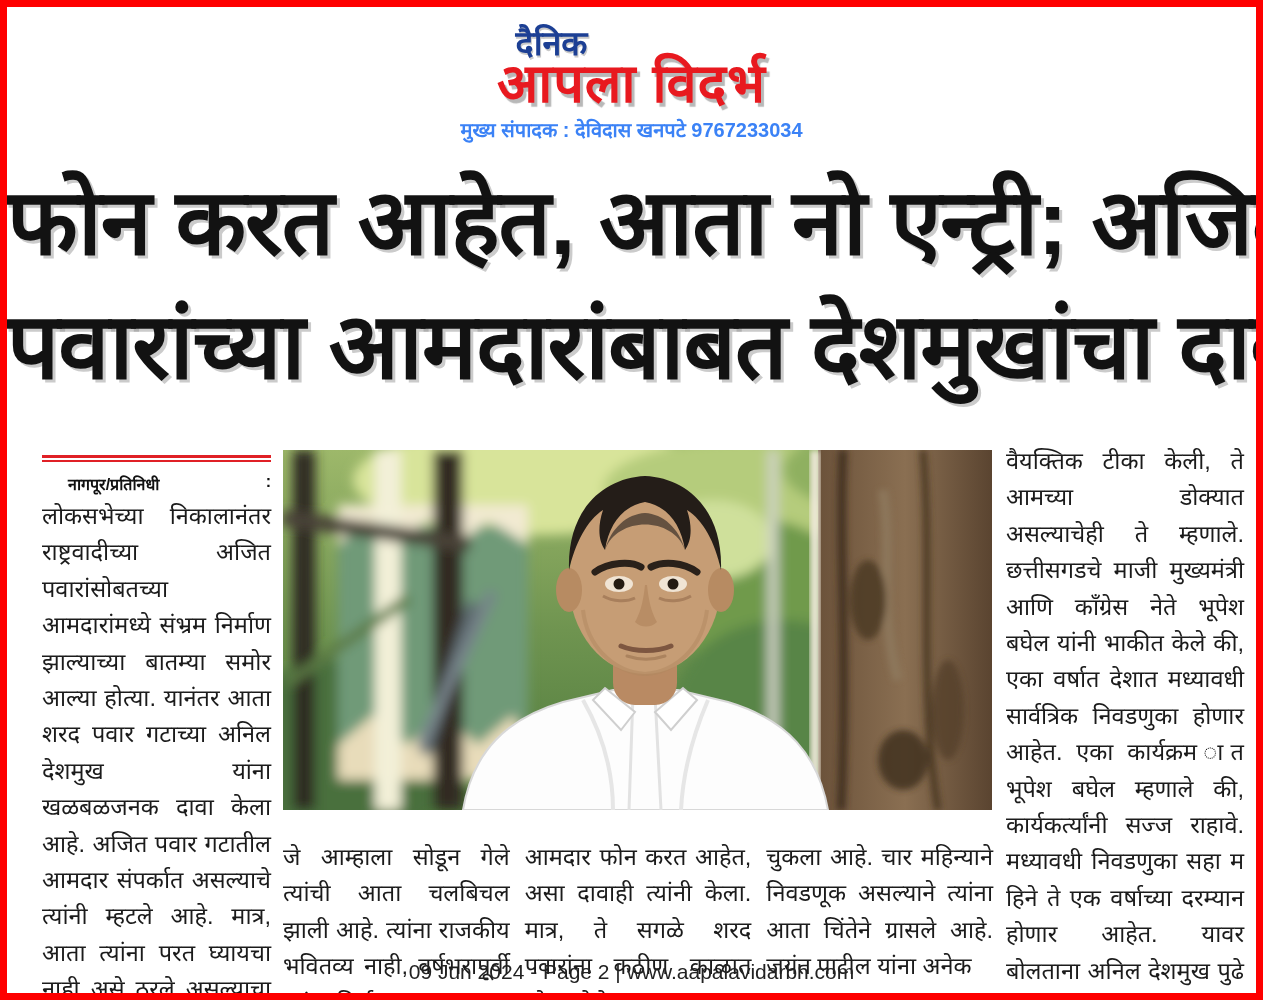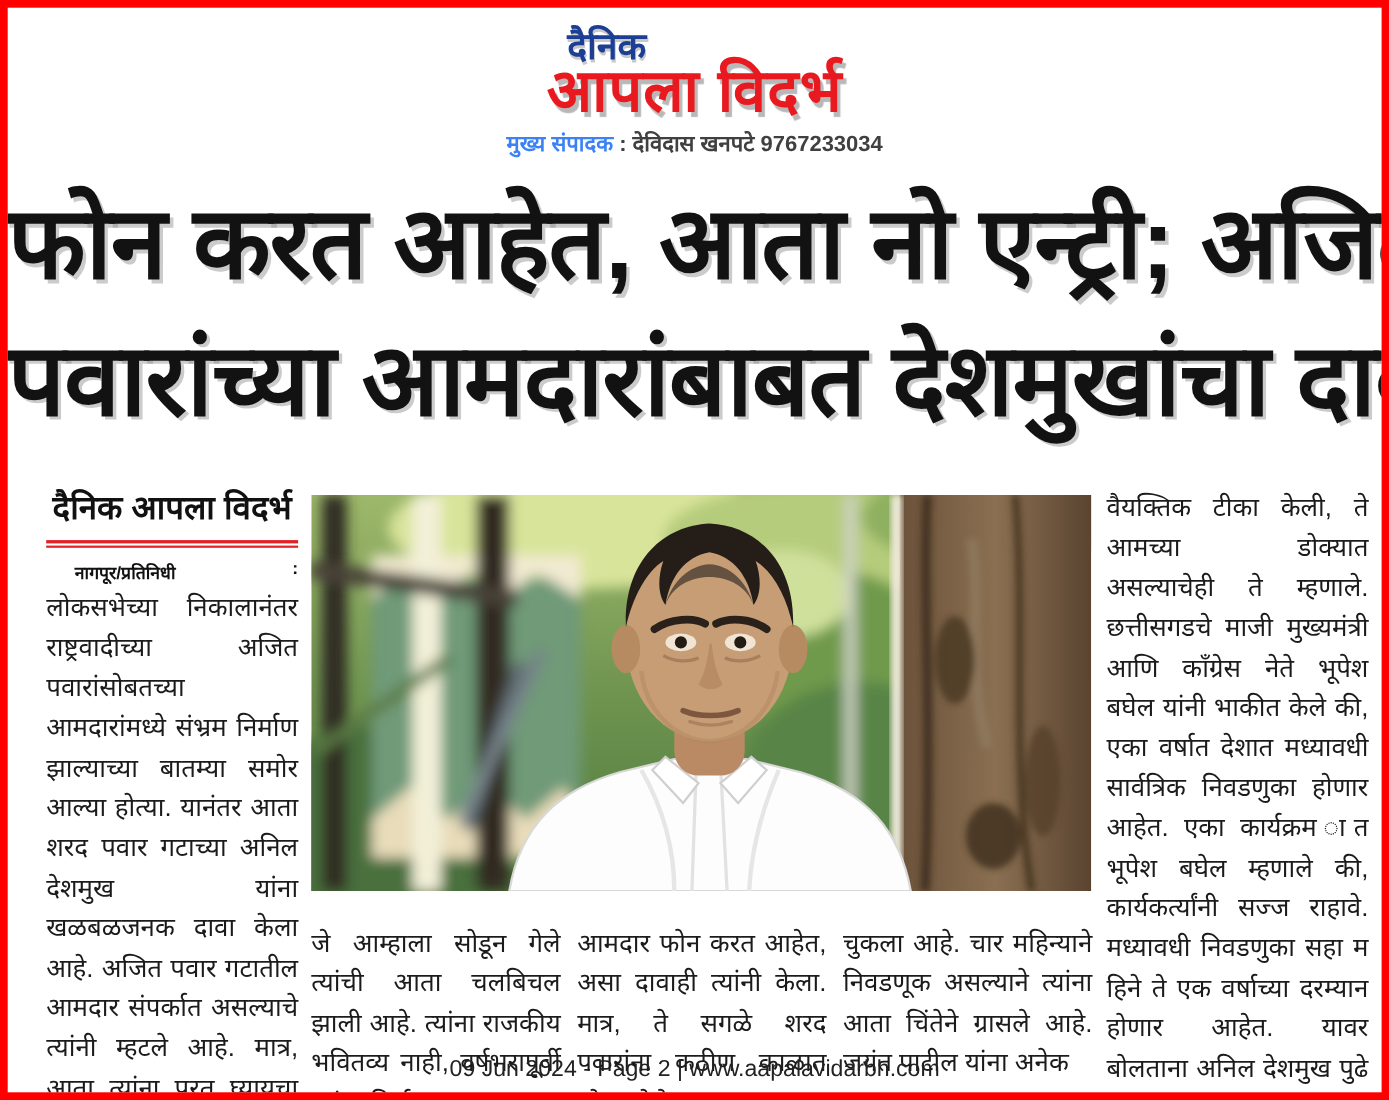--- a/index.html
+++ b/index.html
@@ -22,21 +22,21 @@
     line-height:1.1;
   }
   .masthead .title{
     font-size:54px;font-weight:bold;color:#e8191f;
     line-height:1.0;margin-top:-6px;
     text-shadow:3px 4px 1px #b8b8b8;
     letter-spacing:1px;
   }
   .masthead .editor-line{font-size:20px;font-weight:bold;margin-top:6px;}
   .masthead .editor-label{color:#3b82f6;}
-  .masthead .editor-value{color:#404040;}
+  .masthead .editor-value{color:#3b82f6;}
   
   .headline{
     position:absolute;top:153px;left:0;width:100%;
     margin:0;text-align:center;
     font-size:92px;font-weight:900;color:#121212;
     line-height:124px;letter-spacing:-1px;
     text-shadow:3px 3px 0 rgba(140,140,140,0.45);
   }
   .headline .hl-line{display:block;white-space:nowrap;}
   
@@ -87,21 +87,20 @@
       <span class="editor-value">: देविदास खनपटे 9767233034</span>
     </div>
   </header>
 
   <h1 class="headline">
     <span class="hl-line">फोन करत आहेत, आता नो एन्ट्री; अजित</span>
     <span class="hl-line">पवारांच्या आमदारांबाबत देशमुखांचा दावा</span>
   </h1>
 
   <section class="left-col">
-    <div class="col-heading">दैनिक आपला विदर्भ</div>
     <div class="red-rule">
       <div class="r1"></div>
         <div class="r2"></div>
     </div>
     <div class="dateline">
       <span>नागपूर/प्रतिनिधी</span>
       <span>:</span>
     </div>
     <div class="body-text para1">लोकसभेच्या निकालानंतर राष्ट्रवादीच्या अजित पवारांसोबतच्या आमदारांमध्ये संभ्रम निर्माण झाल्याच्या बातम्या समोर आल्या होत्या. यानंतर आता शरद पवार गटाच्या अनिल देशमुख यांना खळबळजनक दावा केला आहे. अजित पवार गटातील आमदार संपर्कात असल्याचे त्यांनी म्हटले आहे. मात्र, आता त्यांना परत घ्यायचा नाही असे ठरले असल्याचा दावाही त्यांनी केला आहे.</div>
 

